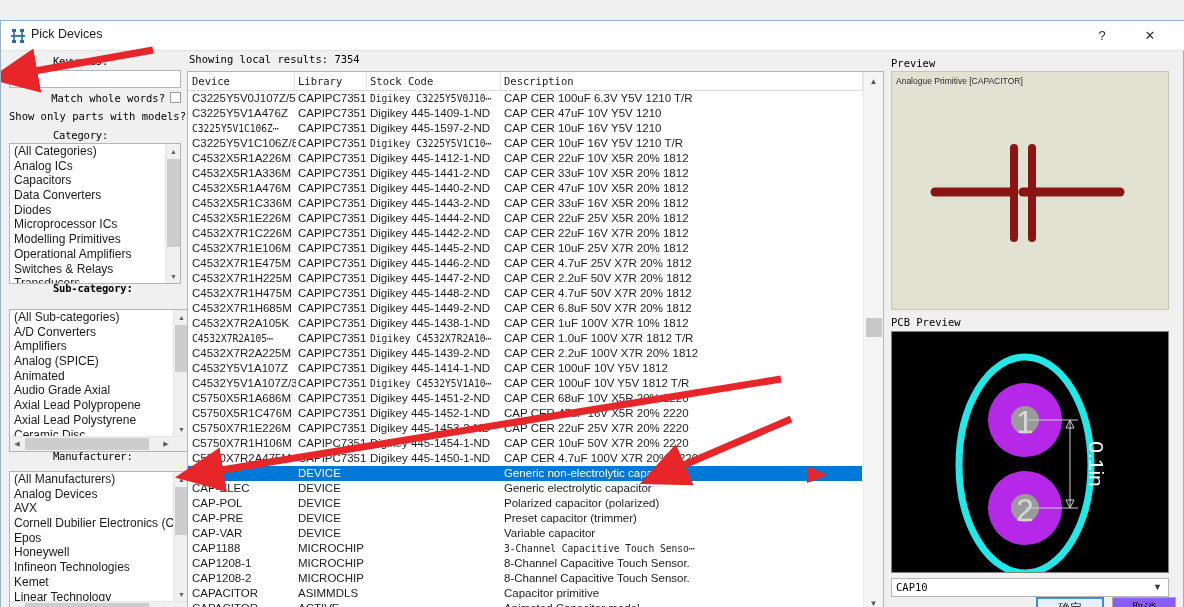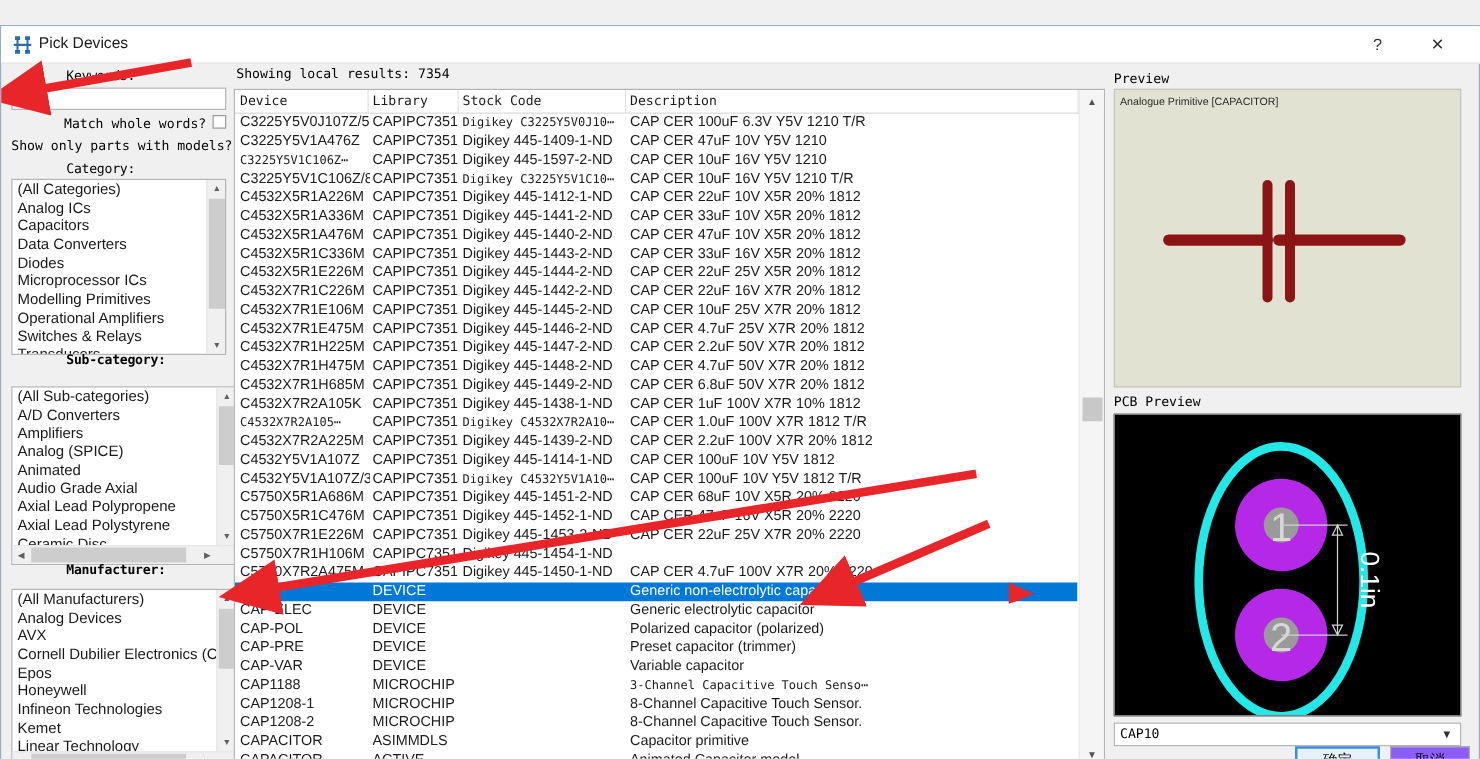--- a/index.html
+++ b/index.html
@@ -378,21 +378,21 @@
       <div class="thumb" style="top:15px; height:47px;"></div>
       <div class="arrow dn">▼</div>
     </div>
     <div class="hsb">
       <div class="arrow lf">◀</div>
       <div class="thumb" style="left:15px; width:124px;"></div>
       <div class="arrow rt" style="right:15px;">▶</div>
     </div>
   </div>
 
-  <div class="lbl" style="left:8px; top:429px;font-weight:bold;">Manufacturer:</div>
+  <div class="lbl" style="left:8px; top:429px;">Manufacturer:</div>
   <div class="listbox" style="left:8px; top:450px; width:180px; height:146px;">
     <div class="inner" id="manu-list" style="right:15px; bottom:15px;">
         <div class="li">(All Manufacturers)</div>
         <div class="li">Analog Devices</div>
         <div class="li">AVX</div>
         <div class="li">Cornell Dubilier Electronics (CDE)</div>
         <div class="li">Epos</div>
         <div class="li">Honeywell</div>
         <div class="li">Infineon Technologies</div>
         <div class="li">Kemet</div>
@@ -558,20 +558,21 @@
         <div class="trow">
           <div class="cell c-dev">C5750X7R1E226M</div>
           <div class="cell c-lib">CAPIPC7351</div>
           <div class="cell c-stk">Digikey 445-1453-2-ND</div>
           <div class="cell c-desc">CAP CER 22uF 25V X7R 20% 2220</div>
         </div>
         <div class="trow">
           <div class="cell c-dev">C5750X7R1H106M</div>
           <div class="cell c-lib">CAPIPC7351</div>
           <div class="cell c-stk">Digikey 445-1454-1-ND</div>
+          <div class="cell c-desc">CAP CER 10uF 50V X7R 20% 2220</div>
         </div>
         <div class="trow">
           <div class="cell c-dev">C5750X7R2A475M</div>
           <div class="cell c-lib">CAPIPC7351</div>
           <div class="cell c-stk">Digikey 445-1450-1-ND</div>
           <div class="cell c-desc">CAP CER 4.7uF 100V X7R 20% 2220</div>
         </div>
         <div class="trow sel">
           <div class="cell c-dev">CAP</div>
           <div class="cell c-lib">DEVICE</div>

